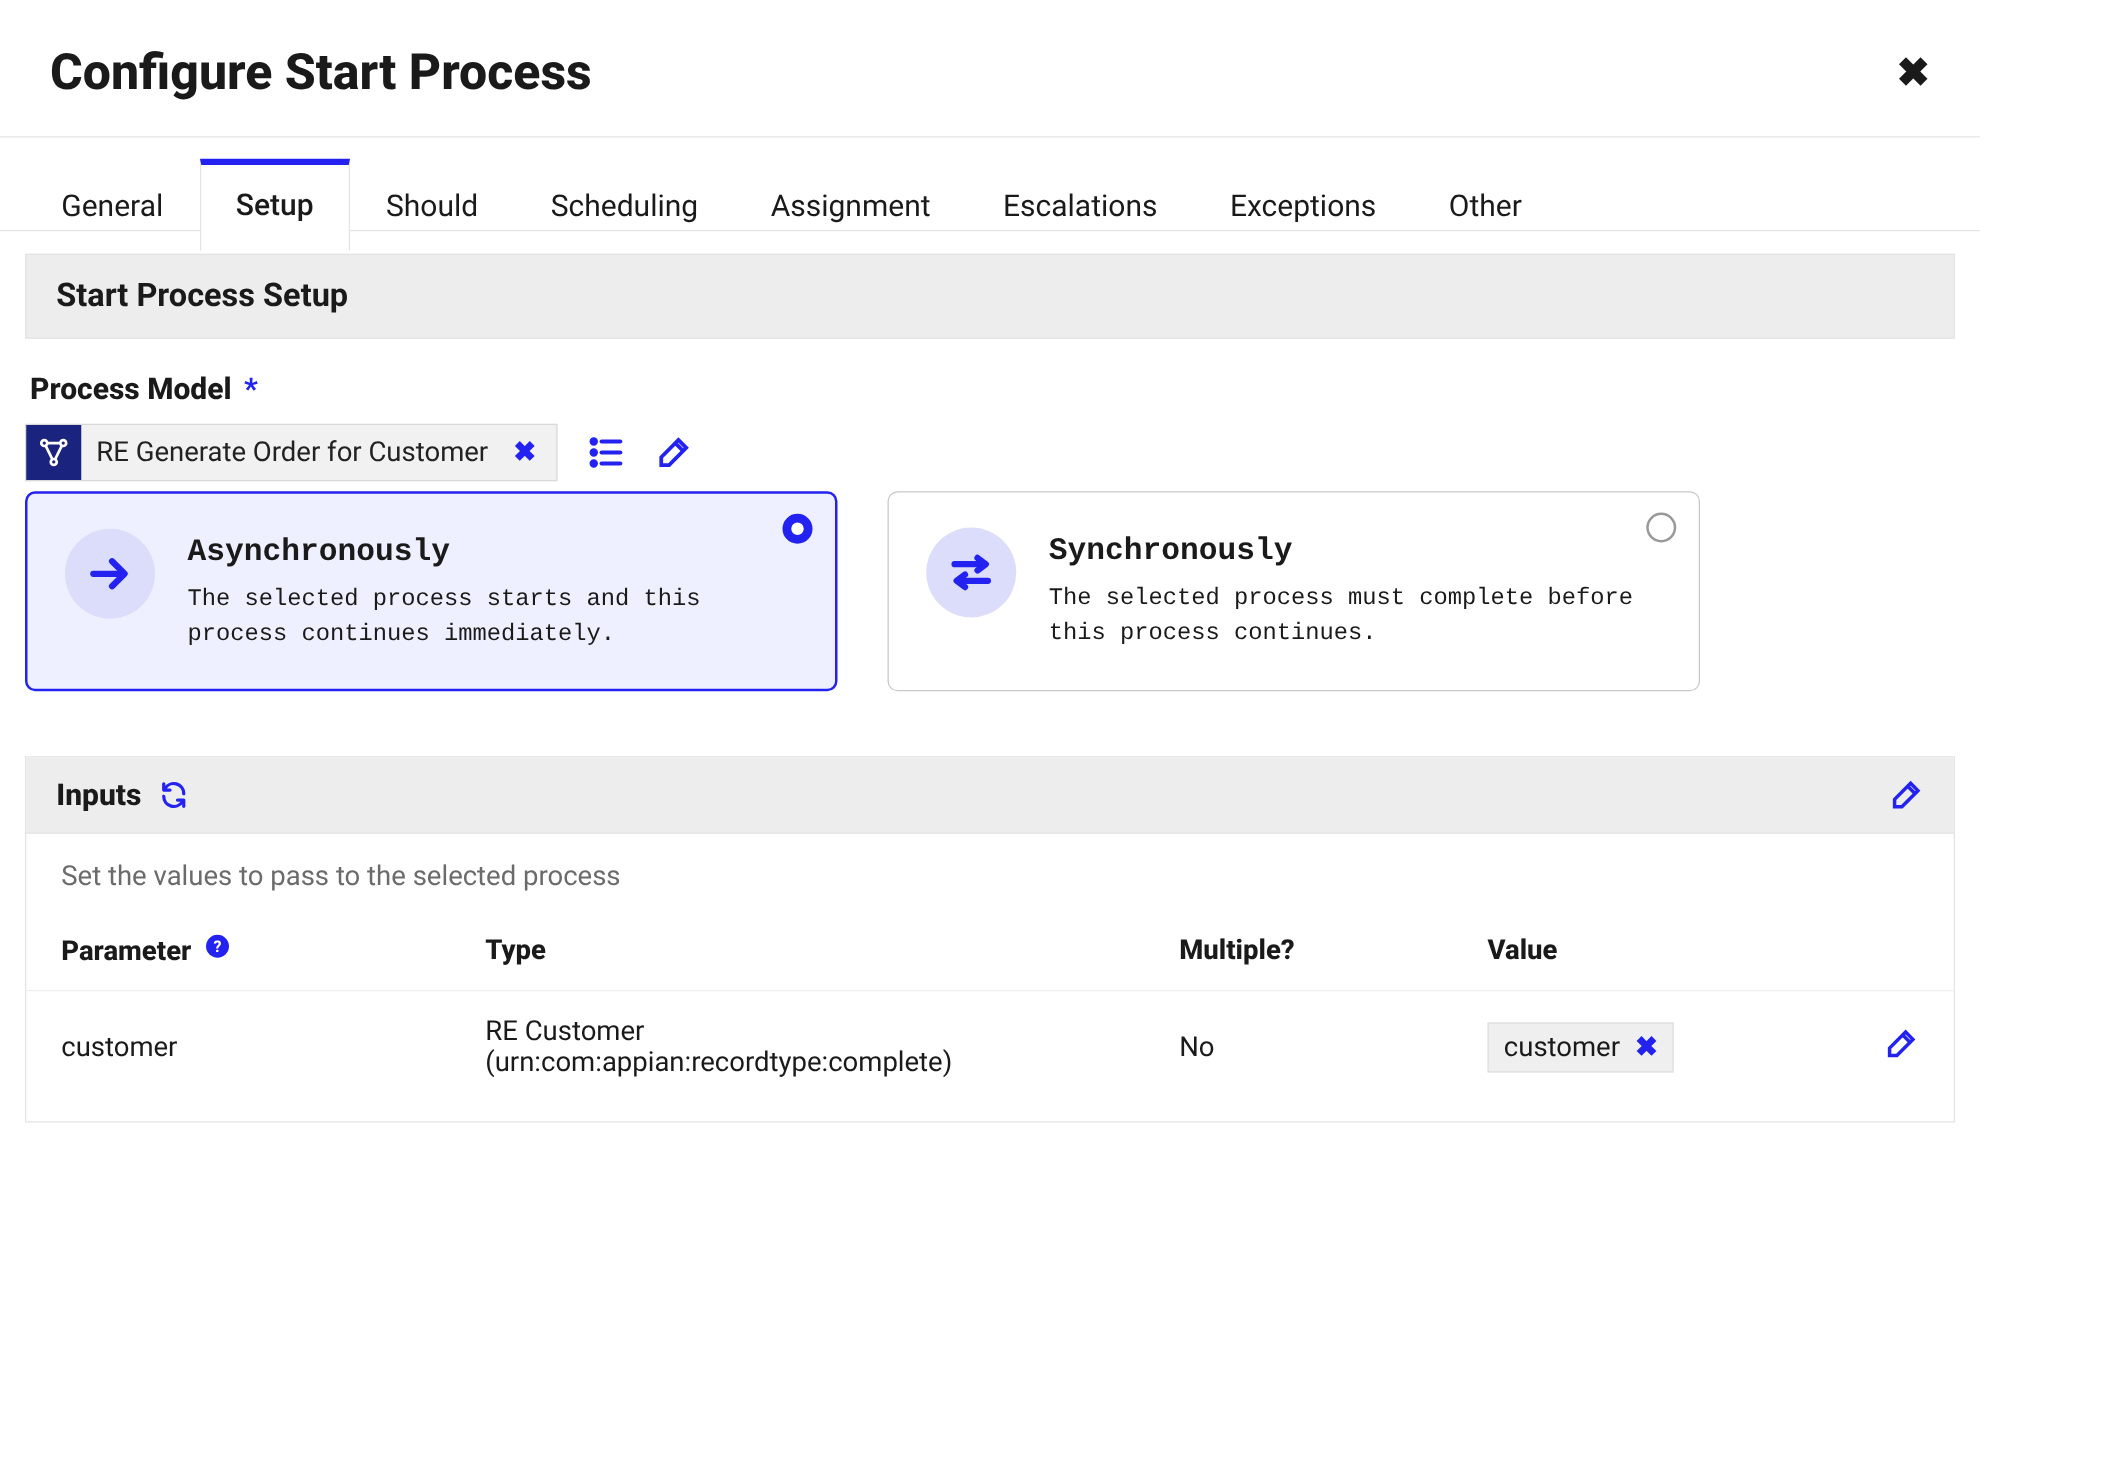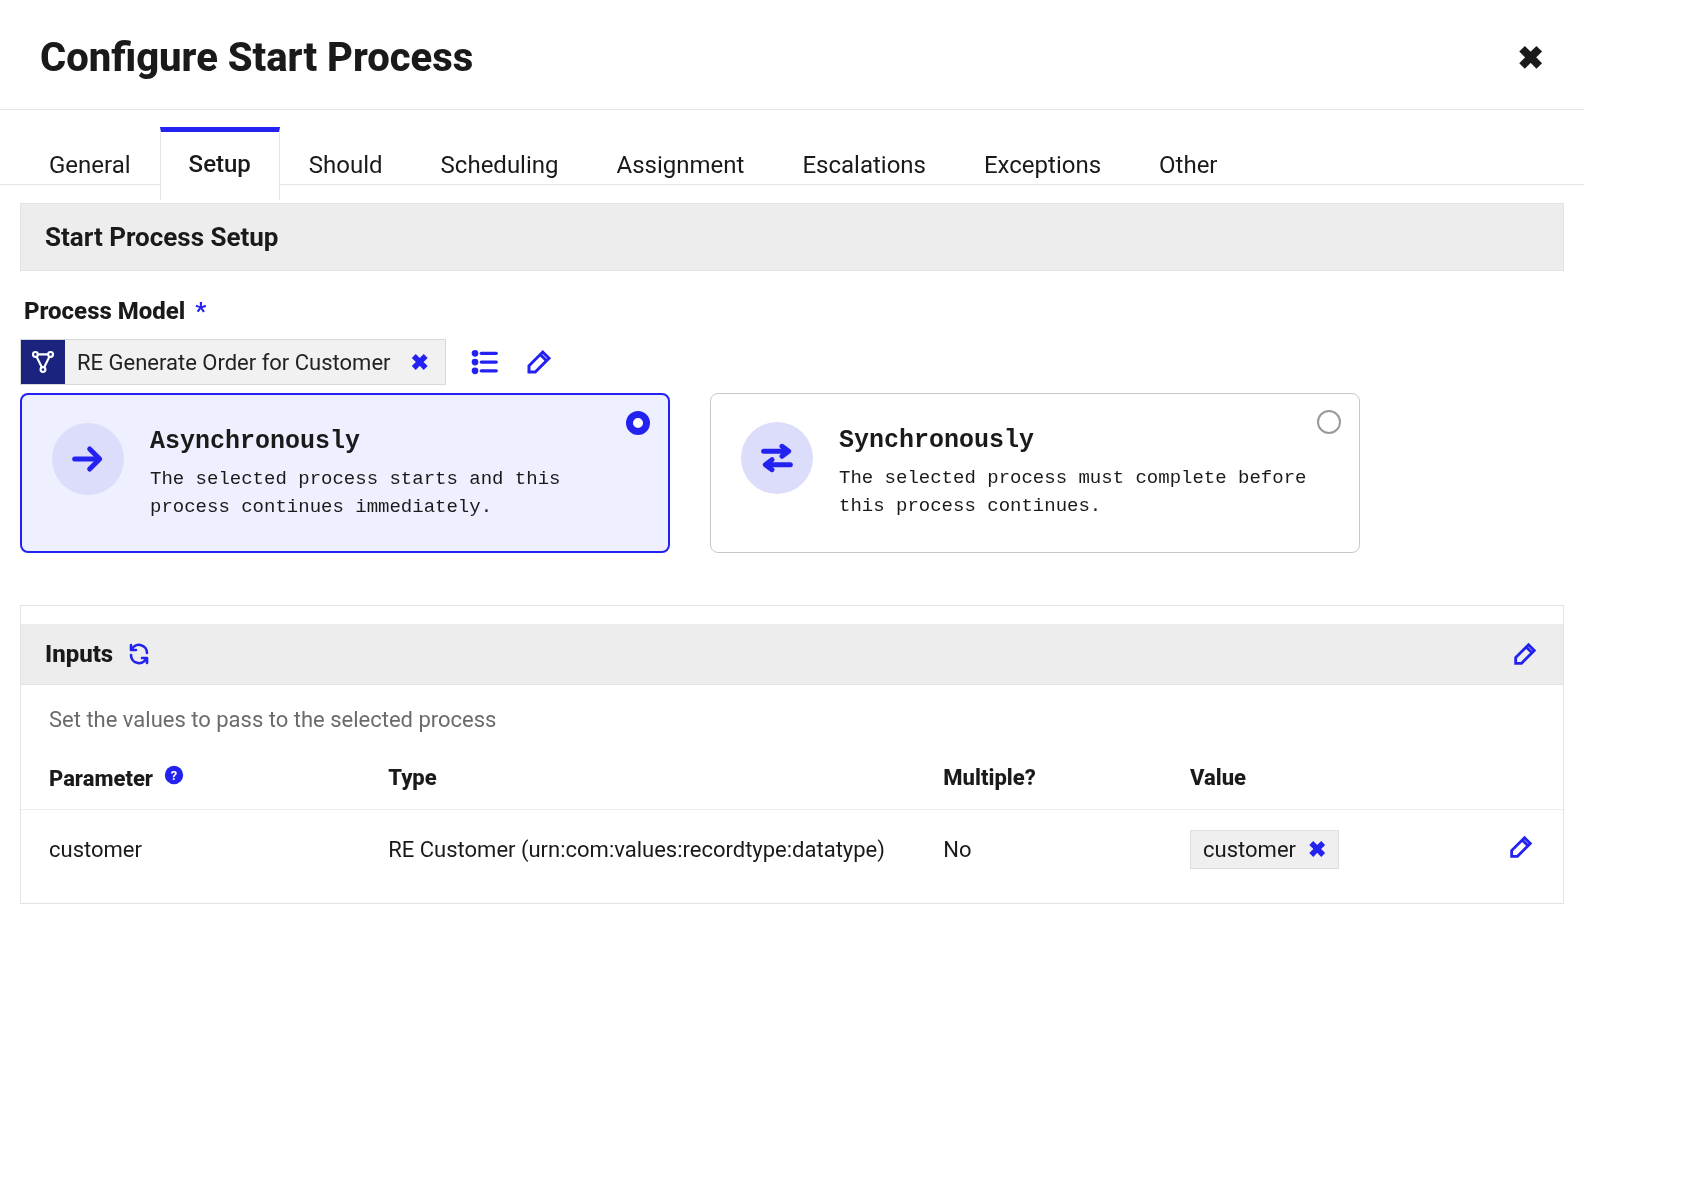--- a/index.html
+++ b/index.html
@@ -171,21 +171,20 @@
     border: 1px solid #e3e3e3;
     margin-top: 52px;
   }
   .inputs-header {
     background: #ededed;
     border-bottom: 1px solid #e3e3e3;
     padding: 16px 24px;
     display: flex;
     align-items: center;
     justify-content: space-between;
-    margin-top: 18px;
   }
   .inputs-header-left {
     display: flex;
     align-items: center;
     gap: 14px;
     font-size: 24px;
     font-weight: 800;
   }
   .inputs-hint {
     color: #6b6b6b;
@@ -363,21 +362,21 @@
             </th>
             <th class="col-type">Type</th>
             <th class="col-mult">Multiple?</th>
             <th class="col-value">Value</th>
             <th class="col-act"></th>
           </tr>
         </thead>
         <tbody>
           <tr>
             <td class="col-param">customer</td>
-            <td class="col-type">RE Customer (urn:com:values:recordtype:datatype)</td>
+            <td class="col-type">RE Customer (urn:com:appian:recordtype:complete)</td>
             <td class="col-mult">No</td>
             <td class="col-value">
               <span class="value-chip">
                 <span>customer</span>
                 <span class="x">✖</span>
               </span>
             </td>
             <td class="col-act">
               <span class="icon-btn">
                 <svg width="28" height="28" viewBox="0 0 24 24" fill="none" stroke="#2322f0" stroke-width="2.4">

